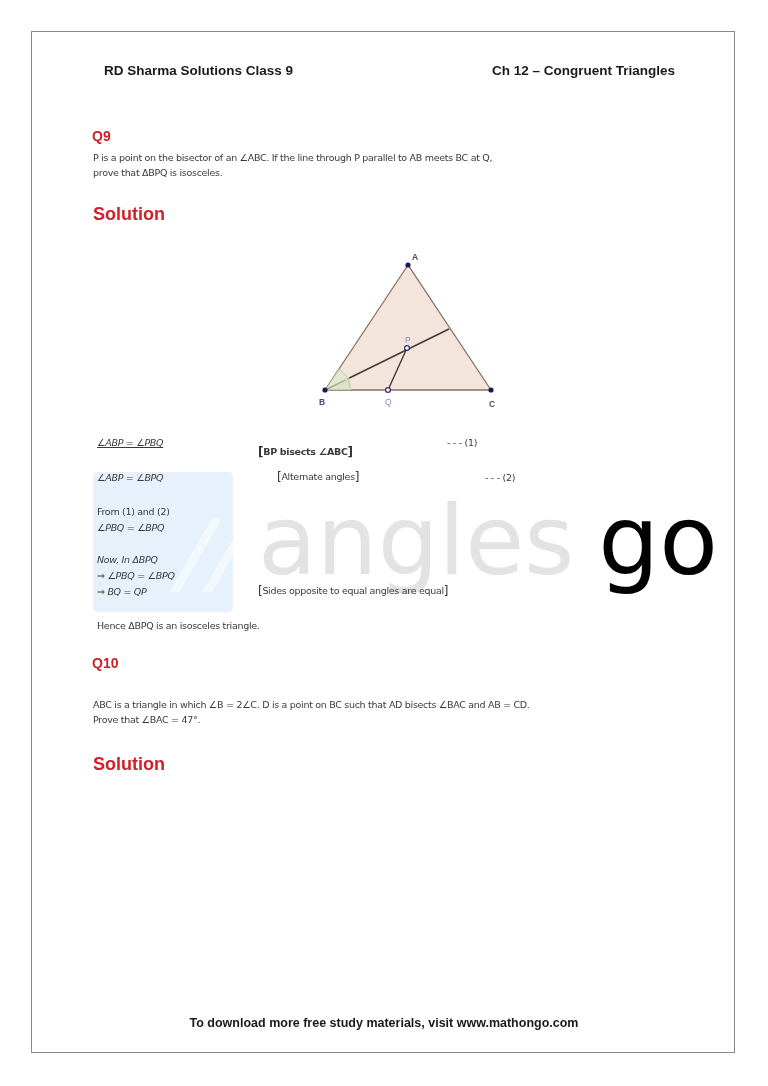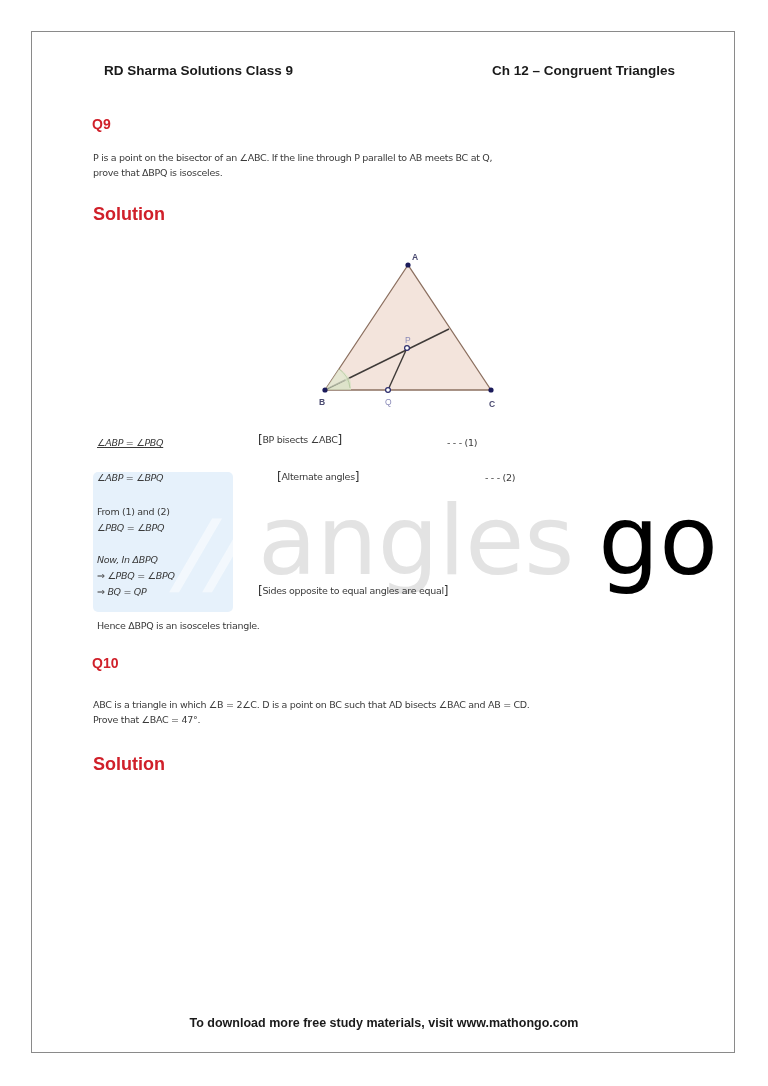--- a/index.html
+++ b/index.html
@@ -26,21 +26,21 @@
 
 <div class="page-border"></div>
 
 <div class="wm-box"></div>
 <div class="wm-slash">//.</div>
 <div class="wm-word"><span>angles</span><span class="go">go</span></div>
 
 <div class="header-left">RD Sharma Solutions Class 9</div>
 <div class="header-right">Ch 12 – Congruent Triangles</div>
 
-<div class="q-head" style="top:116px;text-align:center;">Q9</div>
+<div class="q-head" style="top:128px;text-align:center;">Q9</div>
 <div class="body-text" style="top:150px;">
   <div>P is a point on the bisector of an ∠ABC. If the line through P parallel to AB meets BC at Q,</div>
   <div>prove that ΔBPQ is isosceles.</div>
 </div>
 <div class="sol-head" style="top:204px;">Solution</div>
 
 <svg class="fig" width="768" height="1086">
   <polygon points="408,265 325,390 491,390" fill="#f3e4dc" stroke="#8c7060" stroke-width="1.3"></polygon>
   <line x1="325" y1="390" x2="449" y2="329" stroke="#3e3a38" stroke-width="1.4"></line>
   <line x1="407" y1="348" x2="388" y2="390" stroke="#3e3a38" stroke-width="1.4"></line>
@@ -53,21 +53,21 @@
   <circle cx="407" cy="348" r="2.4" fill="#ffffff" stroke="#2a2a6a" stroke-width="1.2"></circle>
   <circle cx="388" cy="390" r="2.4" fill="#ffffff" stroke="#2a2a6a" stroke-width="1.2"></circle>
   <text x="412" y="260" font-size="8.5" font-weight="bold" fill="#4a4a70" font-family="Liberation Sans, sans-serif">A</text>
   <text x="319" y="405" font-size="8.5" font-weight="bold" fill="#4a4a70" font-family="Liberation Sans, sans-serif">B</text>
   <text x="489" y="407" font-size="8.5" font-weight="bold" fill="#4a4a70" font-family="Liberation Sans, sans-serif">C</text>
   <text x="405" y="343" font-size="8.5" fill="#8a8ab8" font-family="Liberation Sans, sans-serif">P</text>
   <text x="385" y="405" font-size="8.5" fill="#8a8ab8" font-family="Liberation Sans, sans-serif">Q</text>
 </svg>
 
 <div class="step math" style="left:97px; top:437px;text-decoration:underline;">∠ABP = ∠PBQ</div>
-<div class="step" style="left:258px; top:433px;"><span class="bracket">[</span><span>BP bisects ∠ABC</span><span class="bracket">]</span></div>
+<div class="step" style="left:258px; top:445px;font-weight:bold;"><span class="bracket">[</span><span>BP bisects ∠ABC</span><span class="bracket">]</span></div>
 <div class="step" style="left:447px; top:437px;">- - - (1)</div>
 
 <div class="step math" style="left:97px; top:472px;">∠ABP = ∠BPQ</div>
 <div class="step" style="left:250px; top:470px;margin-left:27px;"><span class="bracket">[</span><span>Alternate angles</span><span class="bracket">]</span></div>
 <div class="step" style="left:485px; top:472px;">- - - (2)</div>
 
 <div class="step" style="left:97px; top:506px;">From (1) and (2)</div>
 <div class="step math" style="left:97px; top:522px;">∠PBQ = ∠BPQ</div>
 <div class="step math" style="left:97px; top:554px;">Now, In ΔBPQ</div>
 <div class="step math" style="left:97px; top:570px;">⇒ ∠PBQ = ∠BPQ</div>

